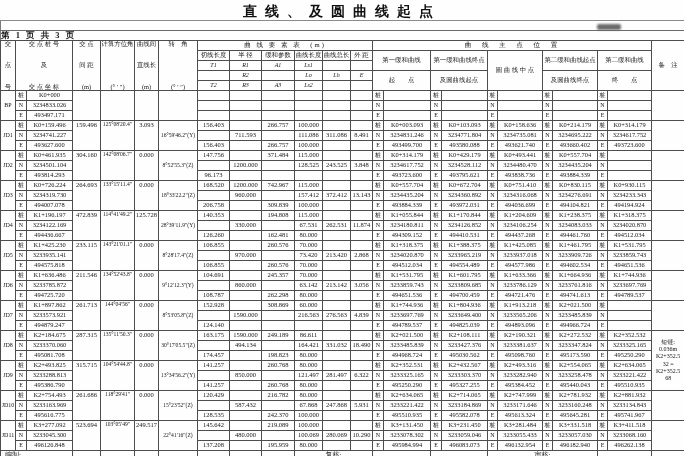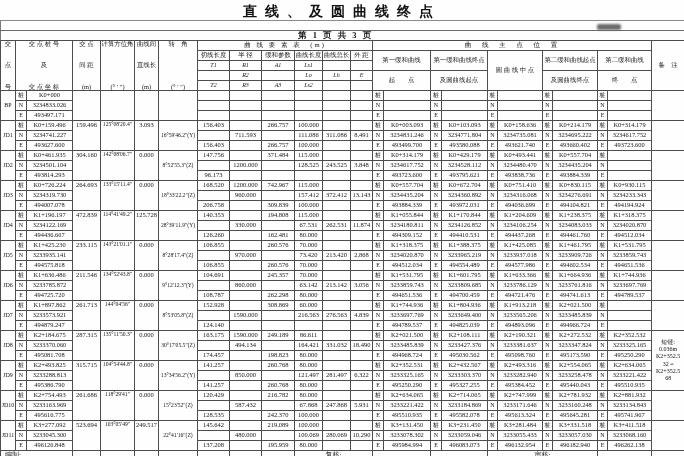--- a/index.html
+++ b/index.html
@@ -9,42 +9,42 @@
          font-size:14px;font-weight:bold;letter-spacing:8px;color:#111;}
   .smudge{position:absolute;top:24px;left:597px;width:24px;height:6px;background:#3a3a3a;
           border-radius:2px;filter:blur(1px);opacity:.75;}
   table{position:absolute;top:20px;left:0;width:684px;border-collapse:collapse;table-layout:fixed;}
   td{border:1px solid #4d4d4d;padding:0;margin:0;text-align:center;vertical-align:middle;
      overflow:hidden;white-space:nowrap;font-size:6.5px;line-height:1.05;height:9px;color:#161616;}
   tr{height:10px;}
   tr.pre1{height:7px;} tr.pre1 td{border-bottom:1px solid #6a6a6a;}
   tr.pre2{height:10px;}
   tr.pre1 td, tr.pre2 td{border-left:1px solid #7a7a7a;border-right:1px solid #7a7a7a;border-top:1px solid #8a8a8a;}
-  .pageinfo{text-align:center;padding-right:14px;font-size:8.5px;letter-spacing:2px;font-weight:bold;}
+  .pageinfo{text-align:left;padding-right:14px;font-size:8.5px;letter-spacing:2px;font-weight:bold;}
   thead tr{height:9px;}
   .hl{display:flex;flex-direction:column;justify-content:space-between;height:100%;padding:1px 0;}
   .hl div{line-height:1;}
   .cn{font-size:6.4px;}
   .band{font-size:6.6px;letter-spacing:2px;}
   .sub{font-size:6px;font-style:italic;}
   .jd{font-size:6px;}
   .lbl{font-size:6px;}
   .val{font-size:6.4px;}
   .sm{font-size:5.6px;}
   .vtop{vertical-align:top;padding-top:1px;}
   .remark{font-size:6px;line-height:1.2;white-space:normal;}
   tr.foot{height:10px;}
   .flab{font-size:7px;}
   .flab.left{text-align:left;padding-left:4px;}
 </style>
 </head>
 <body>
 
 <div class="screen">
-  <div class="title">直线、及圆曲线终点</div>
+  <div class="title">直线、及圆曲线起点</div>
   <div class="smudge"></div>
 
   <table>
     <colgroup>
       <col style="width:15px">
         <col style="width:11px">
         <col style="width:46px">
         <col style="width:28px">
       <col style="width:34px">
         <col style="width:24px">

